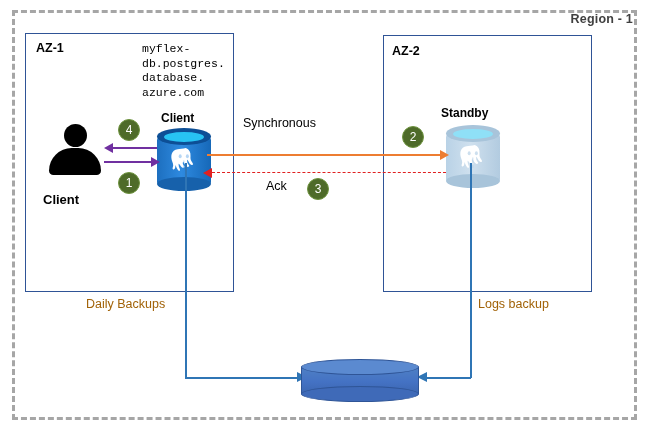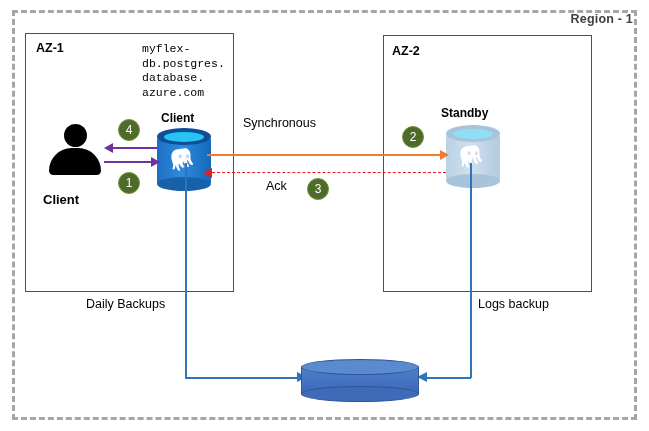--- a/index.html
+++ b/index.html
@@ -167,21 +167,21 @@
     border-top:5.5px solid transparent;border-bottom:5.5px solid transparent;
     border-left:10px solid #2f75b5;
   }
   #bk-right-v{left:470px;top:163px;width:1.6px;height:215px;}
   #bk-right-h{left:427px;top:377px;width:44px;height:1.6px;}
   #bk-right-head{
     position:absolute;left:417px;top:372px;width:0;height:0;
     border-top:5.5px solid transparent;border-bottom:5.5px solid transparent;
     border-right:10px solid #2f75b5;
   }
-  .bk-label{position:absolute;font-size:12.5px;color:#000000;white-space:nowrap;}
+  .bk-label{position:absolute;font-size:12.5px;color:#a16207;white-space:nowrap;}
   #daily-label{left:86px;top:297px;}
   #logs-label{left:478px;top:297px;}
   
   #backup-cyl{position:absolute;left:301px;top:359px;width:118px;height:40px;}
   #backup-cyl .b-body{
     position:absolute;left:0;top:8px;width:118px;height:27px;
     background:linear-gradient(180deg,#4f80c4 0%,#4472c4 55%,#3c66b0 100%);
     border-left:1px solid #2f5597;border-right:1px solid #2f5597;
     box-sizing:border-box;
   }

